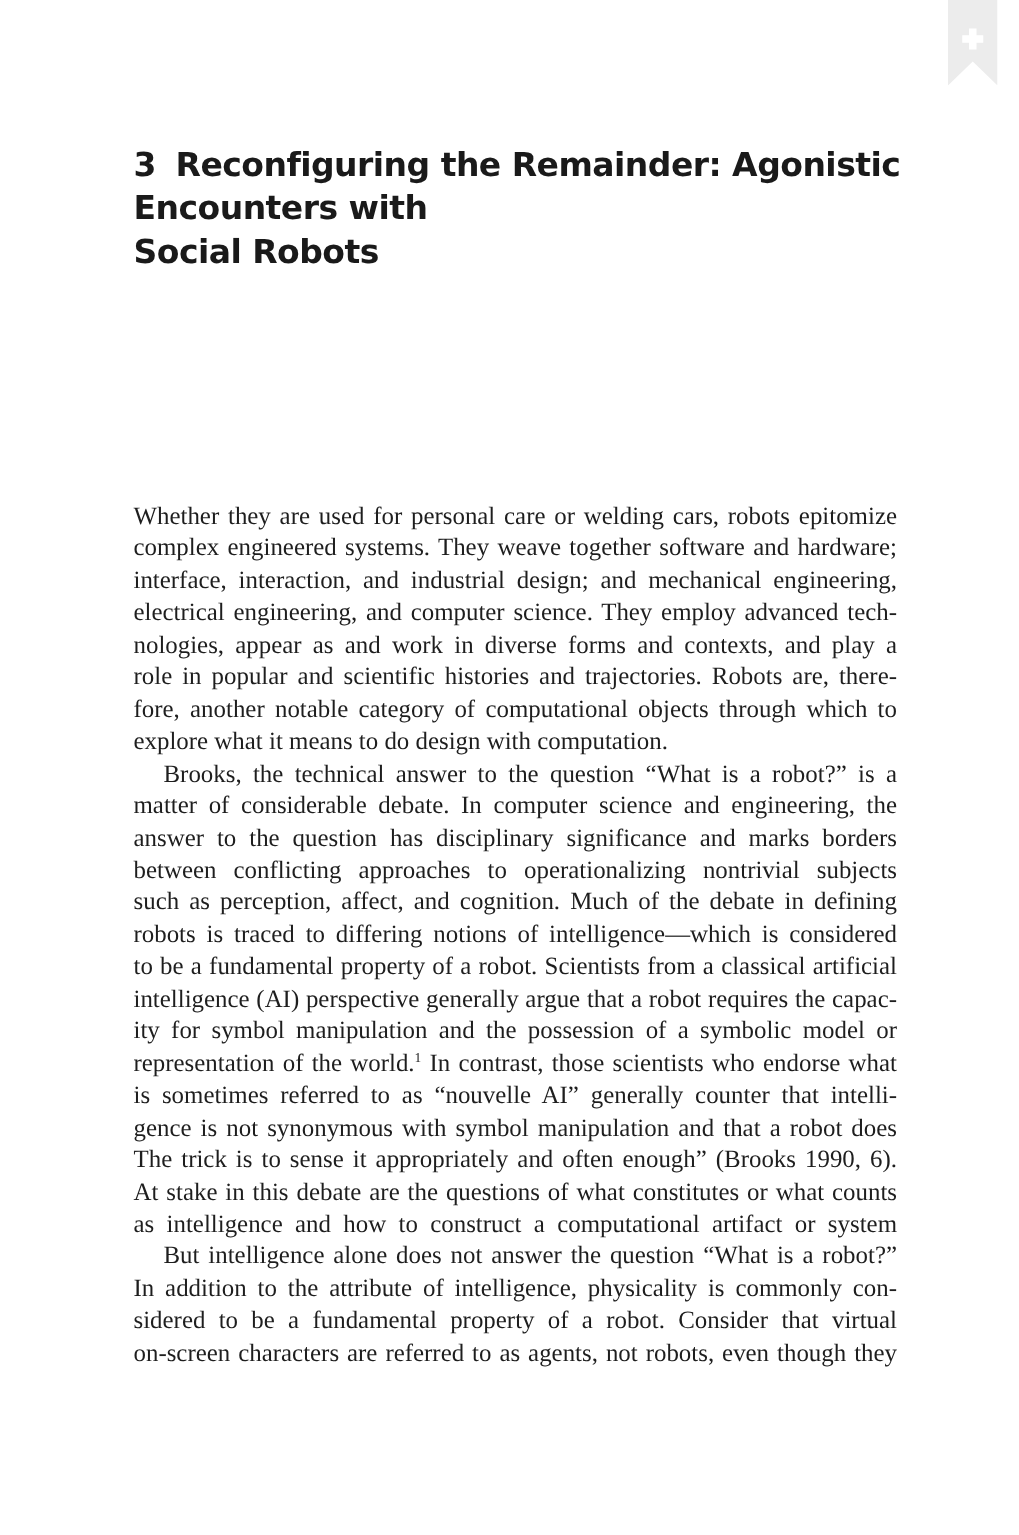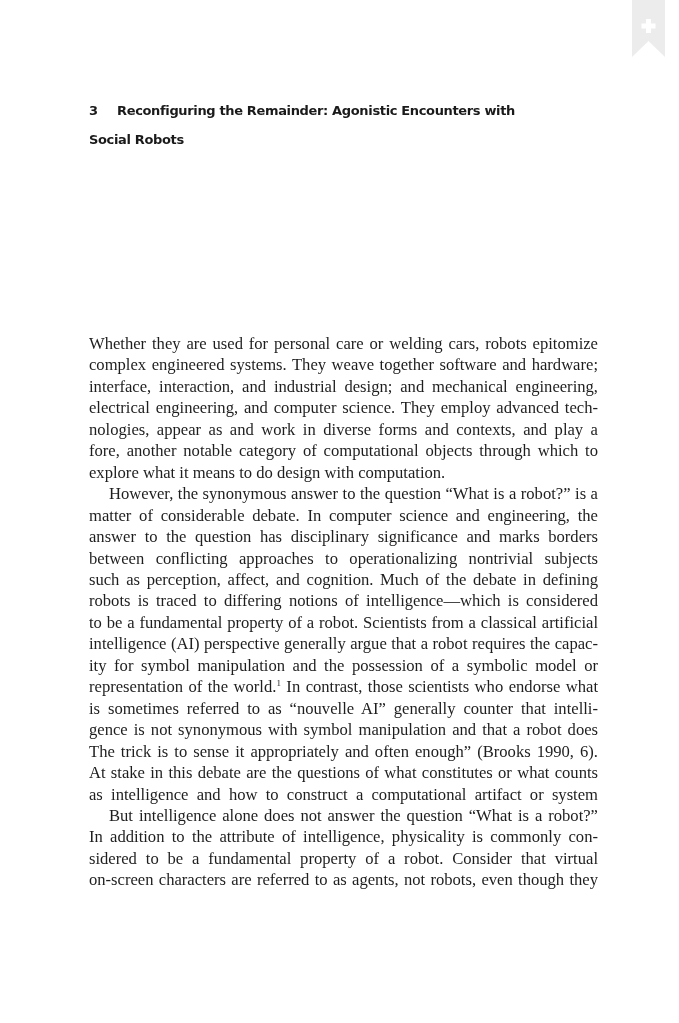--- a/index.html
+++ b/index.html
@@ -30,21 +30,21 @@
     }
     .bookmark-ribbon svg { display: block; }
     .chapter-title {
       position: absolute;
       left: 89px;
       top: 96px;
       width: 520px;
       margin: 0;
       font-family: "DejaVu Sans", sans-serif;
       font-weight: bold;
-      font-size: 13px;
+      font-size: 22px;
       line-height: 29px;
       color: #1a1a1a;
       letter-spacing: -0.35px;
     }
     .chapter-number {
       display: inline-block;
       width: 28px;
     }
     .body-text {
       position: absolute;
@@ -96,26 +96,27 @@
   </h1>
 
   <div class="body-text">
 
     <p>
       <span class="line">Whether they are used for personal care or welding cars, robots epitomize</span>
       <span class="line">complex engineered systems. They weave together software and hardware;</span>
       <span class="line">interface, interaction, and industrial design; and mechanical engineering,</span>
       <span class="line">electrical engineering, and computer science. They employ advanced tech-</span>
       <span class="line">nologies, appear as and work in diverse forms and contexts, and play a</span>
+      <span class="line">role in popular and scientific histories and trajectories. Robots are, there-</span>
       <span class="line">fore, another notable category of computational objects through which to</span>
       <span class="line last">explore what it means to do design with computation.</span>
     </p>
 
     <p>
-      <span class="line" style="padding-left:20px;">However, the synonymous answer to the question “What is a robot?” is a</span>
+      <span class="line" style="padding-left:20px;">Brooks, the technical answer to the question “What is a robot?” is a</span>
       <span class="line">matter of considerable debate. In computer science and engineering, the</span>
       <span class="line">answer to the question has disciplinary significance and marks borders</span>
       <span class="line">between conflicting approaches to operationalizing nontrivial subjects</span>
       <span class="line">such as perception, affect, and cognition. Much of the debate in defining</span>
       <span class="line">robots is traced to differing notions of intelligence—which is considered</span>
       <span class="line">to be a fundamental property of a robot. Scientists from a classical artificial</span>
       <span class="line">intelligence (AI) perspective generally argue that a robot requires the capac-</span>
       <span class="line">ity for symbol manipulation and the possession of a symbolic model or</span>
       <span class="line"><span>representation of the world.</span><sup class="fn">1</sup><span> In contrast, those scientists who endorse what</span></span>
       <span class="line">is sometimes referred to as “nouvelle AI” generally counter that intelli-</span>

